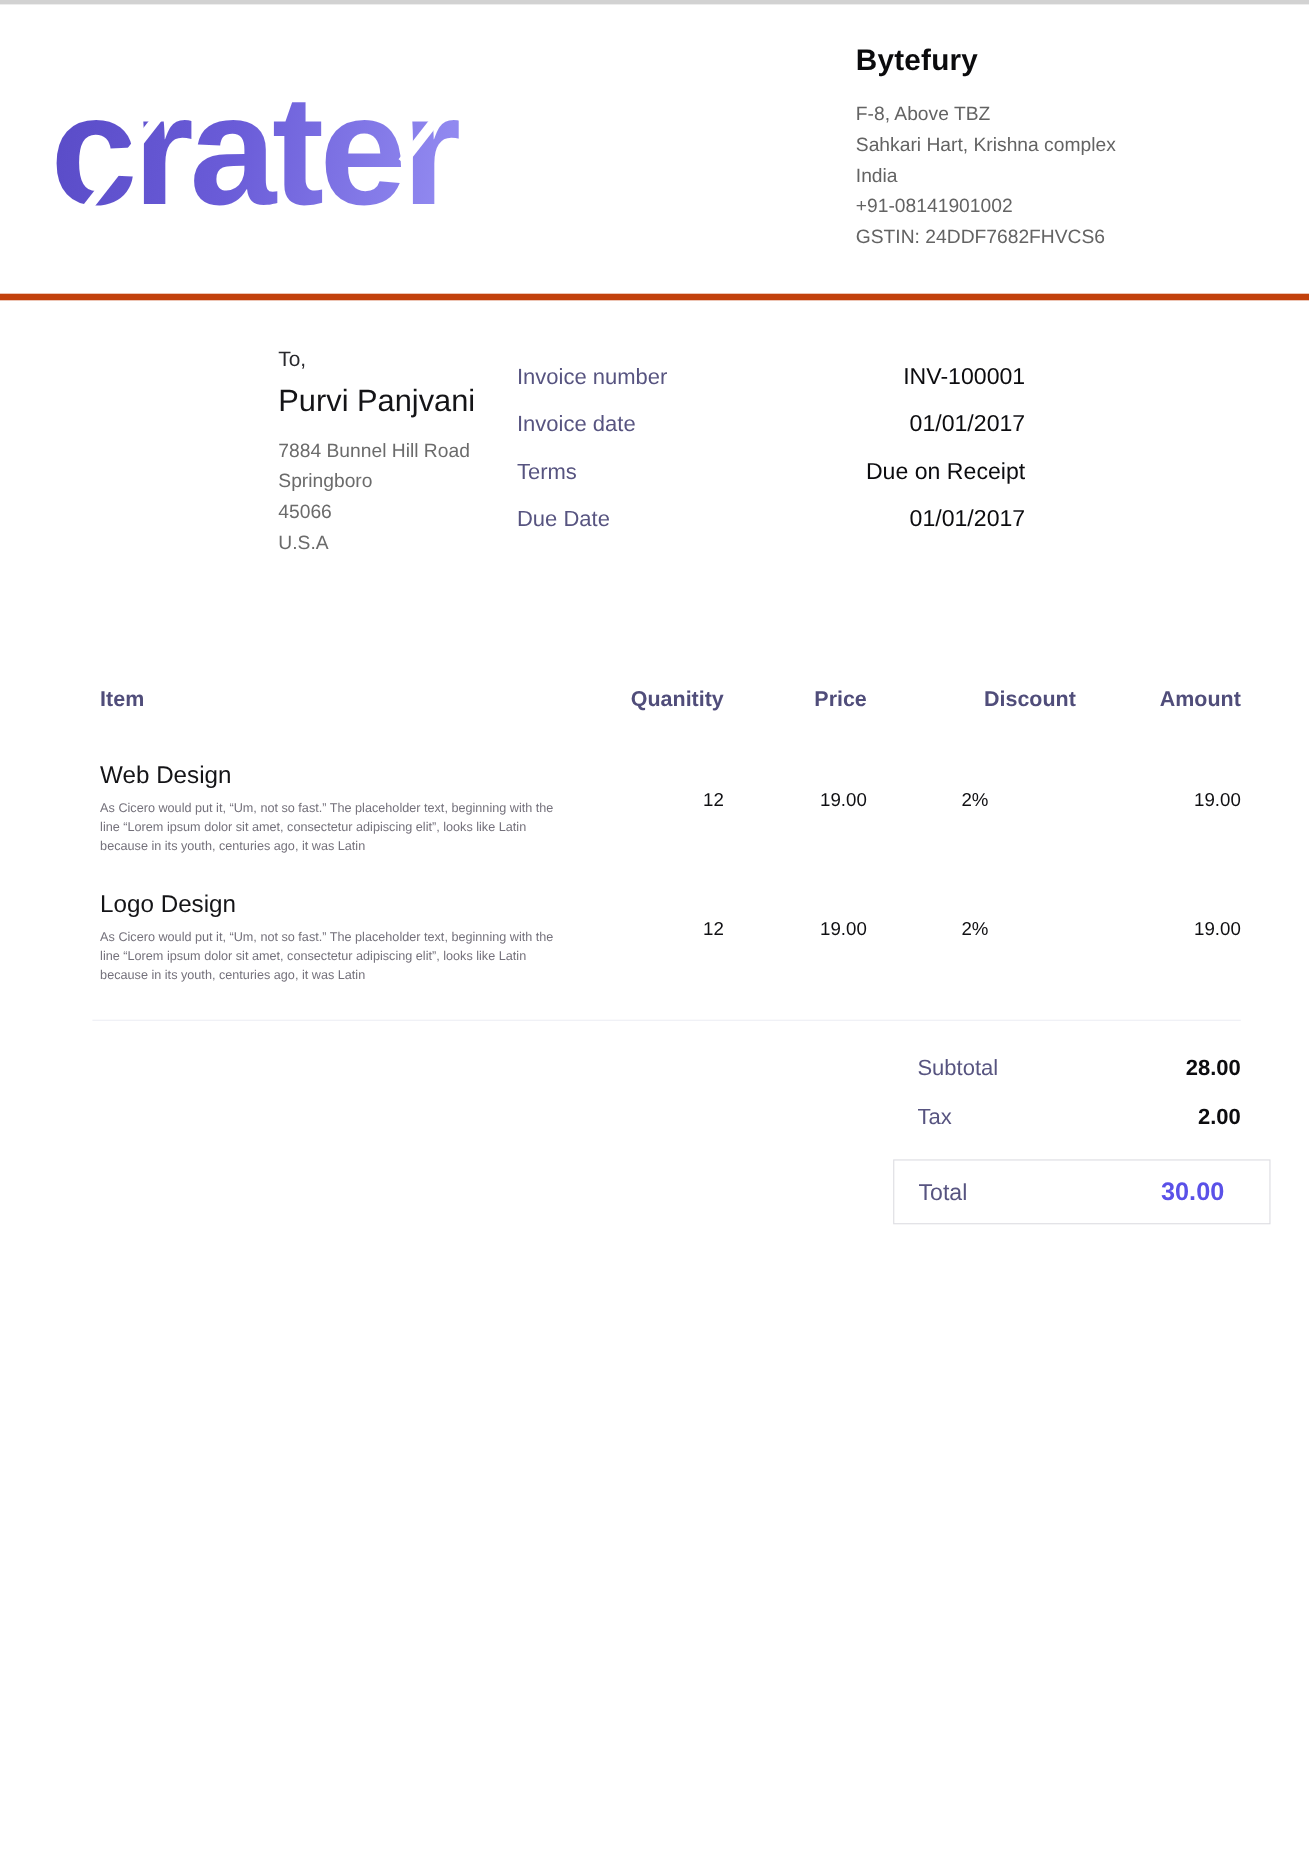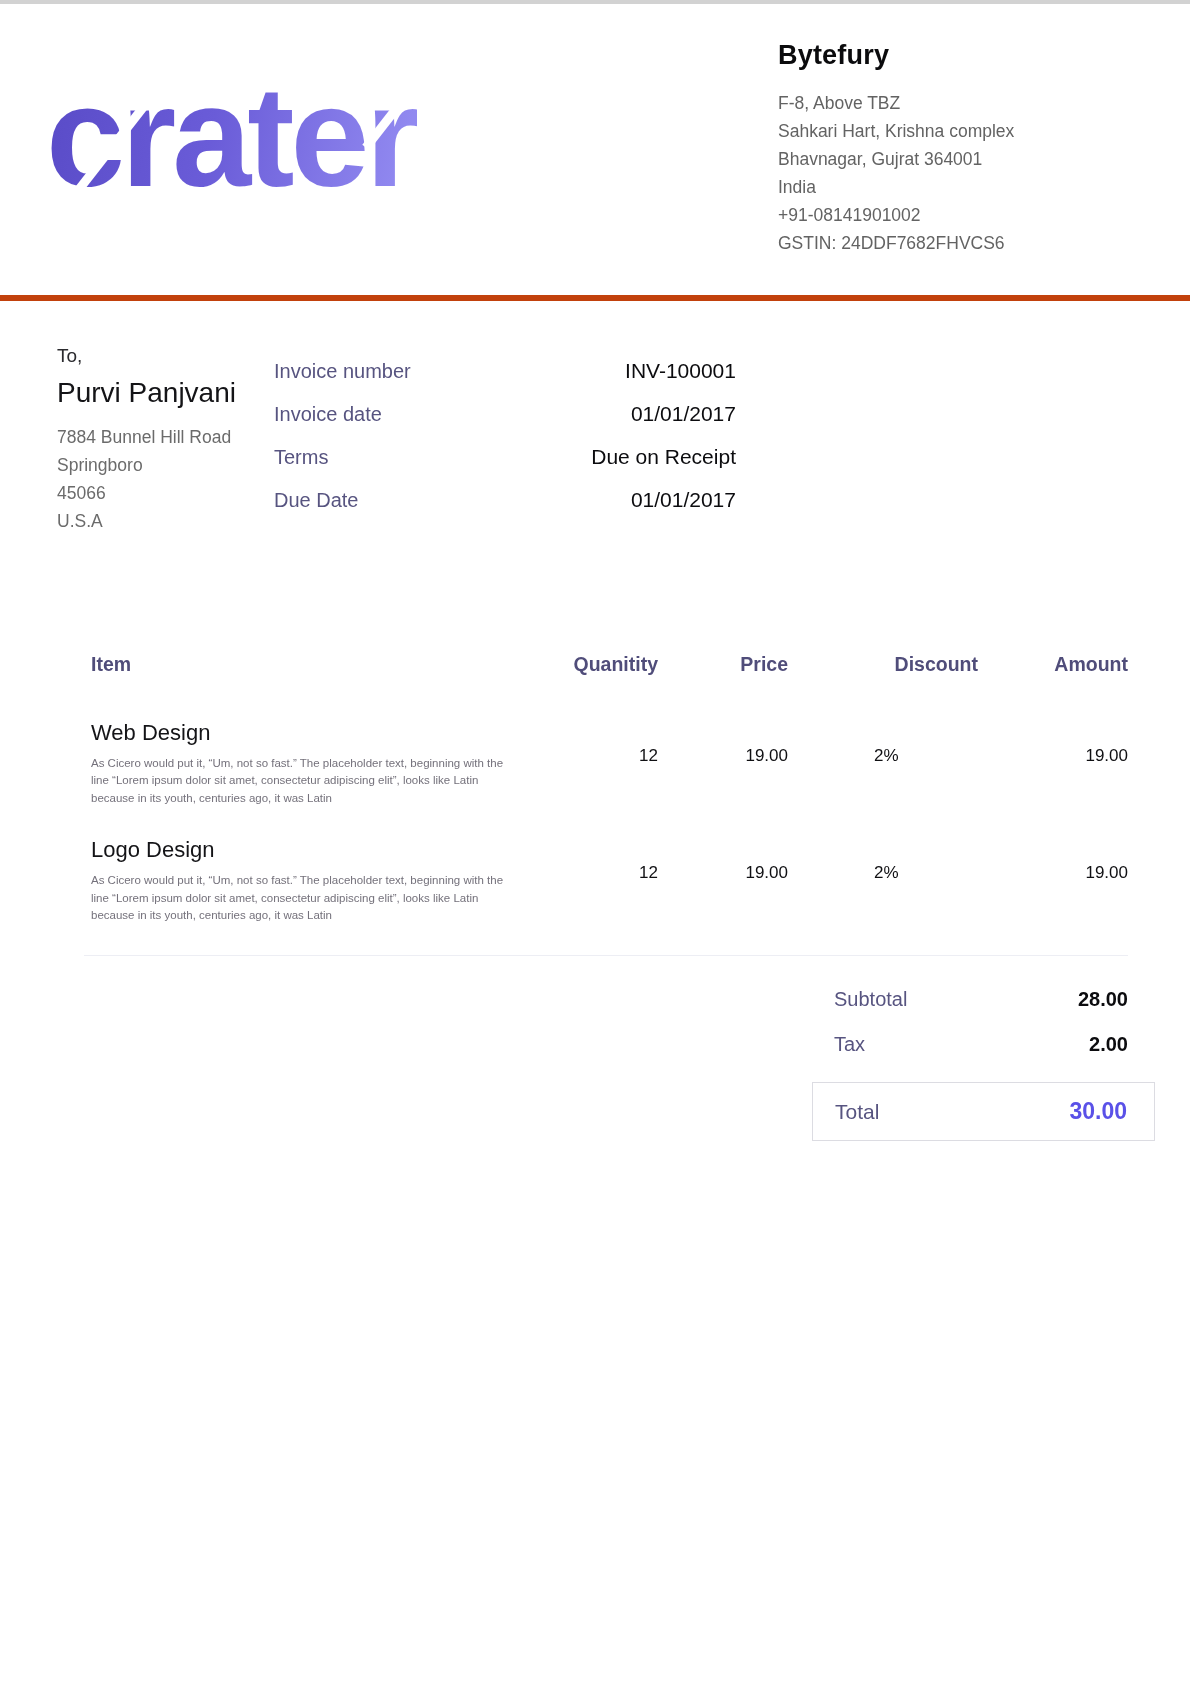--- a/index.html
+++ b/index.html
@@ -23,21 +23,21 @@
   }
   .logo-slice { position:absolute; width:9px; height:120px; background:#ffffff; transform:rotate(38deg); }
   .slice-c { left:64px; top:14px; }
   .slice-r { right:22px; top:6px; height:80px; }
 
   .company-block { width:348px; padding-top:10px; }
   .company-name { font-size:27px; font-weight:800; color:#0b0b0d; margin-bottom:18px; letter-spacing:.2px; }
   .company-line { font-size:17.5px; color:#636363; line-height:28px; }
 
   
-  .info-section { display:flex; justify-content:flex-start; padding:44px 62px 0 57px; }
+  .info-section { display:flex; justify-content:center; padding:44px 62px 0 57px; }
   .bill-to .to-label { font-size:19px; color:#2a2a2e; margin-bottom:10px; }
   .bill-to .bill-name { font-size:28px; font-weight:500; color:#141417; margin-bottom:14px; }
   .bill-to .bill-line { font-size:17.5px; color:#6b6b6b; line-height:28px; }
 
   .meta-table { width:500px; margin-top:14px; }
   .meta-row { display:flex; justify-content:space-between; align-items:baseline; margin-bottom:19px;margin-left:38px; }
   .meta-label { font-size:20px; color:#575480; }
   .meta-value { font-size:21px; color:#0c0c0f; font-weight:500; }
 
   
@@ -59,41 +59,40 @@
 
   
   .totals-wrap { display:flex; justify-content:flex-end; padding:0 62px; margin-top:32px; }
   .totals { width:400px; }
   .totals-row { display:flex; justify-content:space-between; align-items:baseline; padding:0 0 0 106px; margin-bottom:22px; }
   .totals-label { font-size:20px; color:#575480; }
   .totals-value { font-size:20px; font-weight:600; color:#0c0c0f; }
   .total-box {
     margin:26px -27px 0 84px; border:1px solid #dcdce2; background:#ffffff;
     display:flex; justify-content:space-between; align-items:baseline;
-    padding:15px 27px 15px 22px;
+    padding:15px 41px 15px 22px;
   }
   .total-label { font-size:21px; color:#575480; }
   .total-value { font-size:23px; font-weight:bold; color:#5a51e8; }
 </style>
 </head>
 <body>
 
 <div class="top-strip"></div>
 
 <div class="page-header">
   <div class="logo-wrap">
     <div class="logo-text">crater</div>
     <div class="logo-slice slice-c"></div>
     <div class="logo-slice slice-r"></div>
   </div>
   <div class="company-block">
     <div class="company-name">Bytefury</div>
     <div class="company-line">F-8, Above TBZ</div>
     <div class="company-line">Sahkari Hart, Krishna complex</div>
-    <div class="company-line">Bhavnagar, Gujrat 364001</div>
     <div class="company-line">India</div>
     <div class="company-line">+91-08141901002</div>
     <div class="company-line">GSTIN: 24DDF7682FHVCS6</div>
   </div>
 </div>
 
 <div class="info-section">
   <div class="bill-to">
     <div class="to-label">To,</div>
     <div class="bill-name">Purvi Panjvani</div>

